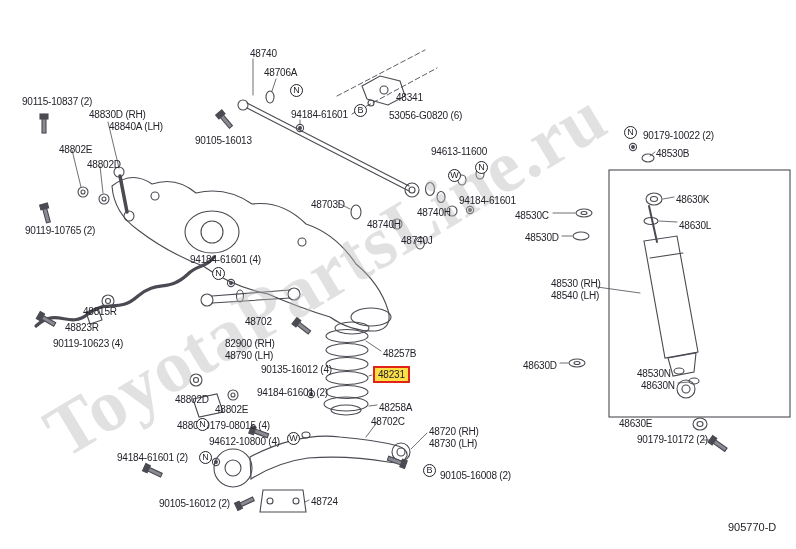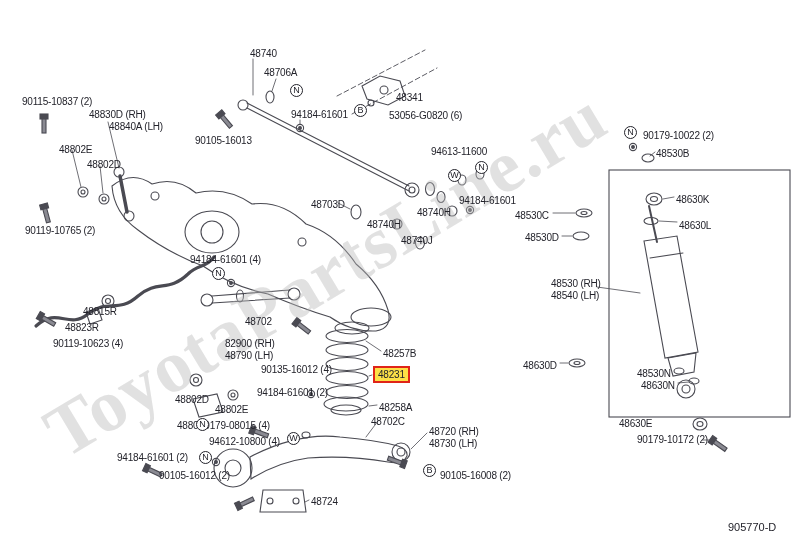--- a/index.html
+++ b/index.html
@@ -240,21 +240,21 @@
   <div class="lbl" style="left:379px;top:402px">48258A</div>
   <div class="lbl" style="left:175px;top:394px">48802D</div>
   <div class="lbl" style="left:215px;top:404px">48802E</div>
   <div class="lbl" style="left:177px;top:420px">48805</div>
   <div class="lbl" style="left:199px;top:420px">90179-08015 (4)</div>
   <div class="lbl" style="left:209px;top:436px">94612-10800 (4)</div>
   <div class="lbl" style="left:371px;top:416px">48702C</div>
   <div class="lbl" style="left:429px;top:426px">48720 (RH)</div>
   <div class="lbl" style="left:429px;top:438px">48730 (LH)</div>
   <div class="lbl" style="left:117px;top:452px">94184-61601 (2)</div>
-  <div class="lbl" style="left:159px;top:470px">90105-16012 (2)</div>
+  <div class="lbl" style="left:159px;top:498px">90105-16012 (2)</div>
   <div class="lbl" style="left:311px;top:496px">48724</div>
   <div class="lbl" style="left:440px;top:470px">90105-16008 (2)</div>
   <div class="lbl" style="left:523px;top:360px">48630D</div>
   <div class="lbl" style="left:637px;top:368px">48530N</div>
   <div class="lbl" style="left:641px;top:380px">48630N</div>
   <div class="lbl" style="left:619px;top:418px">48630E</div>
   <div class="lbl" style="left:637px;top:434px">90179-10172 (2)</div>
 
   <div class="circ" style="left:290px;top:84px">N</div>
   <div class="circ" style="left:354px;top:104px">B</div>

